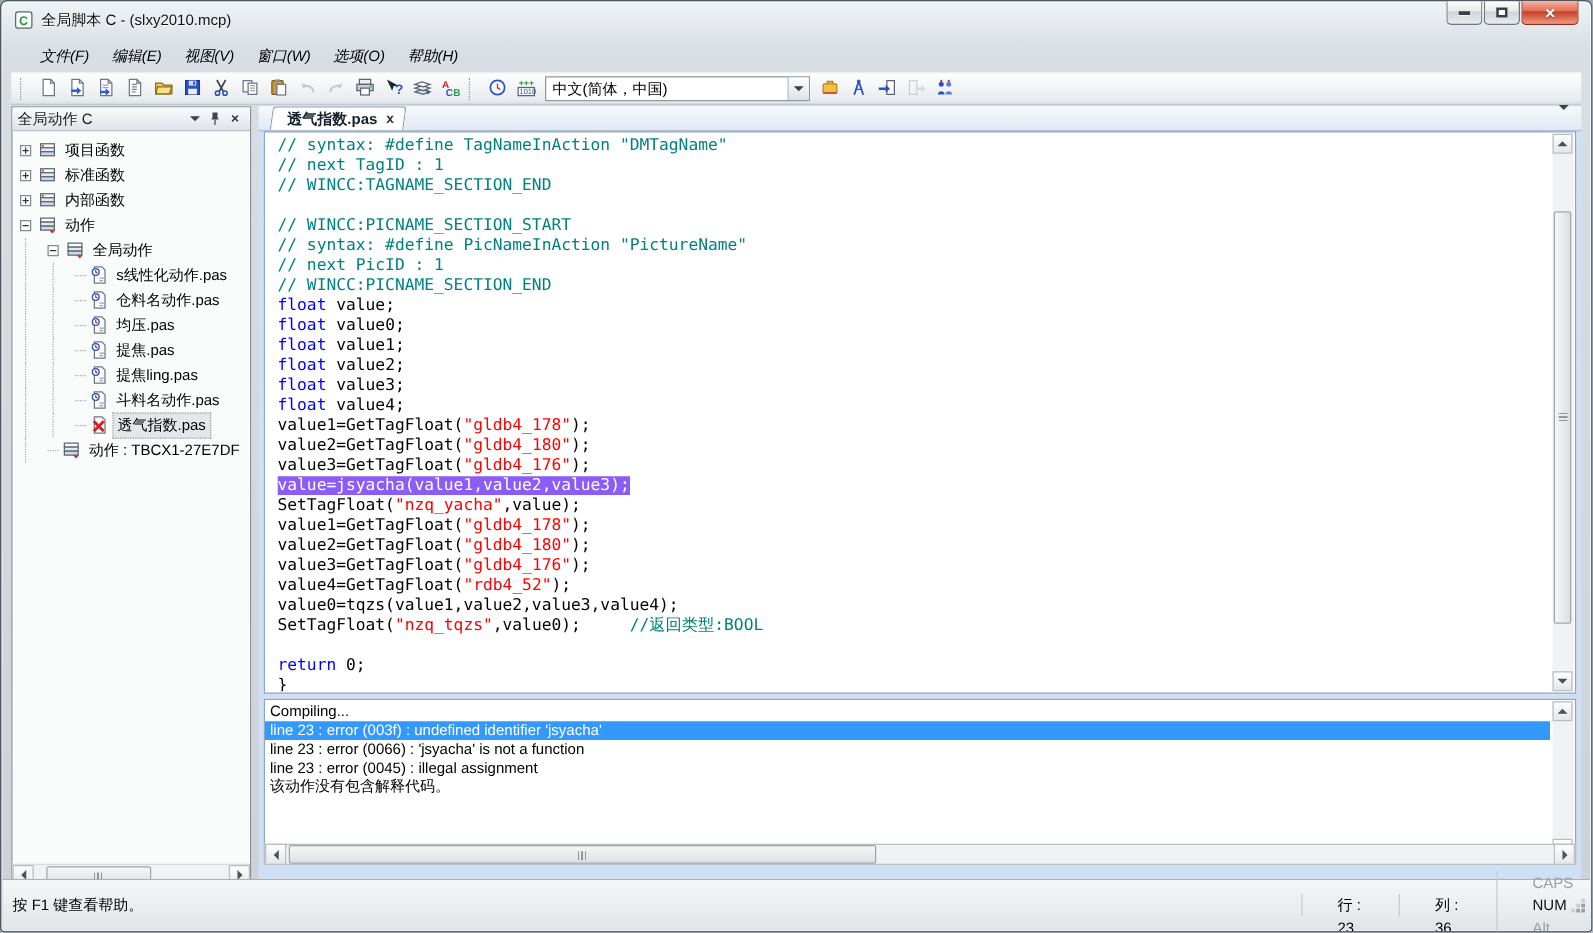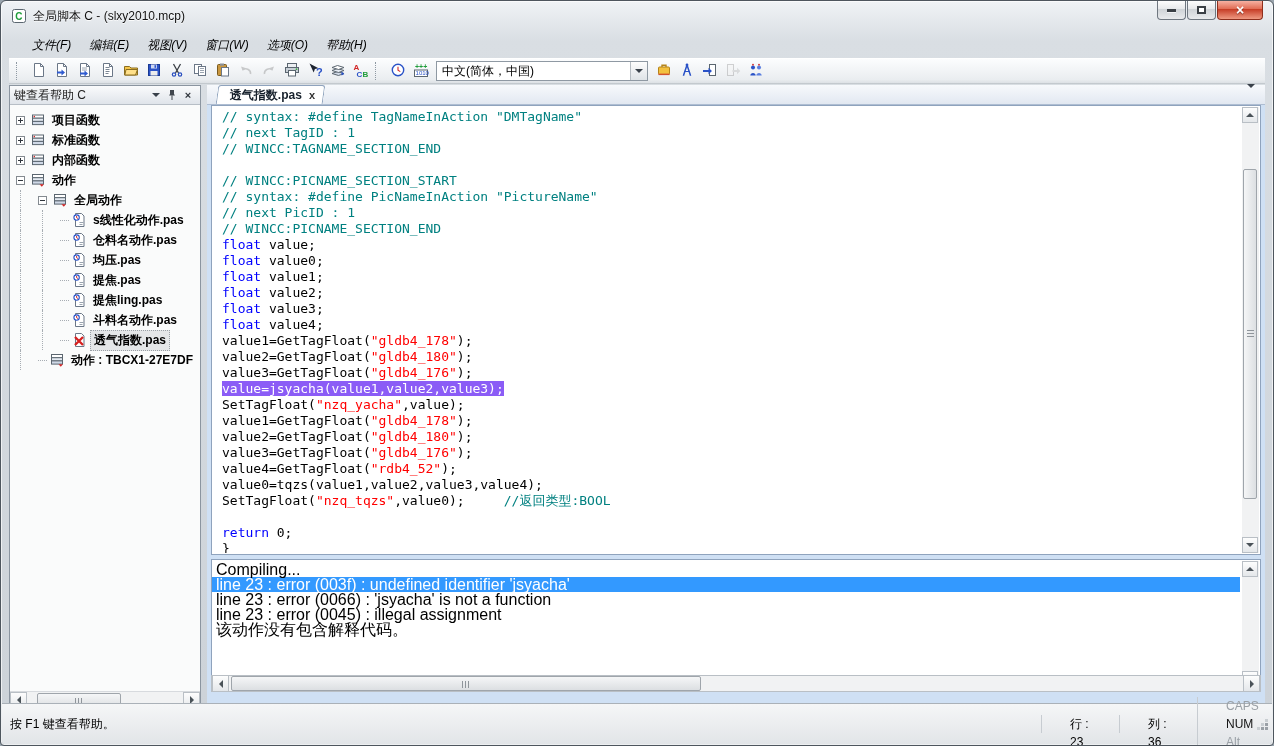--- a/index.html
+++ b/index.html
@@ -48,21 +48,21 @@
   .sh-btn { width:16px; height:15px; display:flex; align-items:center; justify-content:center; color:#30363d; font-size:11px; }
   .tree { position:absolute; top:20px; left:0; right:0; bottom:17px; overflow:hidden; padding-top:4px; }
   .tree-row { display:flex; align-items:center; height:20px; white-space:nowrap; padding-left:6px; }
   .guide { width:18px; align-self:stretch; border-left:1px dotted #a7adb3; margin-left:4px; }
   .stub { width:9px; height:0; border-top:1px dotted #a7adb3; }
   .expand { width:9px; height:9px; min-width:9px; border:1px solid #848a90; background:#fff; position:relative; margin-right:3px; }
   .expand::before { content:""; position:absolute; left:1px; right:1px; top:3px; height:1px; background:#30363d; }
   .expand.plus::after { content:""; position:absolute; top:1px; bottom:1px; left:3px; width:1px; background:#30363d; }
   .tree-icon { width:16px; height:16px; min-width:16px; margin:0 3px 0 2px; }
   .tree-icon svg { width:16px; height:16px; }
-  .tree-label { padding:1px 3px;font-weight:bold; }
+  .tree-label { padding:1px 3px; }
   .tree-label.selected { background:#e4e6e8; border:1px dotted #9aa0a6; }
   .hscroll { position:absolute; height:17px; background:#f1f2f3; display:flex; align-items:center; }
   .sb-btn { width:17px; height:17px; min-width:17px; background:linear-gradient(180deg,#fdfdfd,#e4e7ea); border:1px solid #b9bfc5; display:flex; align-items:center; justify-content:center; }
   .tri-l { width:0;height:0;border-top:4px solid transparent;border-bottom:4px solid transparent;border-right:4px solid #4a5258; }
   .tri-r { width:0;height:0;border-top:4px solid transparent;border-bottom:4px solid transparent;border-left:4px solid #4a5258; }
   .tri-u { width:0;height:0;border-left:4px solid transparent;border-right:4px solid transparent;border-bottom:4px solid #4a5258; }
   .tri-d { width:0;height:0;border-left:4px solid transparent;border-right:4px solid transparent;border-top:4px solid #4a5258; }
   .h-thumb { height:15px; margin:0 1px; background:linear-gradient(180deg,#f5f6f7,#dcdfe2); border:1px solid #9fa5ab; border-radius:2px; position:relative; }
   .h-thumb::after { content:""; position:absolute; left:50%; top:4px; width:7px; height:7px; margin-left:-4px;
     background:repeating-linear-gradient(90deg,#8f959b 0 1px,transparent 1px 3px); }
@@ -84,21 +84,21 @@
     font-family:"DejaVu Sans Mono", monospace; font-size:13px; line-height:16px; white-space:pre; }
   .tok-com { color:#008080; } .tok-kw { color:#0000ff;margin-top:12px; } .tok-str { color:#ff0000; } .tok-pl { color:#000; }
   .code-line .sel { background:#8b5cf6; }
   .code-line .sel span { color:#fff; }
   .vscroll { position:absolute; top:1px; right:1px; bottom:1px; width:17px; background:#f1f2f3; }
   .vs-btn { position:absolute; left:0; width:16px; height:16px; background:linear-gradient(180deg,#fdfdfd,#e4e7ea); border:1px solid #b9bfc5; display:flex; align-items:center; justify-content:center; }
   .vs-up { top:0; } .vs-dn { bottom:0; }
   .v-thumb { position:absolute; left:1px; width:14px; background:linear-gradient(90deg,#f5f6f7,#dcdfe2); border:1px solid #9fa5ab; border-radius:2px; }
   .v-thumb::after { content:""; position:absolute; top:50%; left:3px; width:7px; height:7px; margin-top:-4px;
     background:repeating-linear-gradient(180deg,#8f959b 0 1px,transparent 1px 3px); }
-  .output-pane { top:474px; height:130px; font-size:16px; }
+  .output-pane { top:474px; height:130px; font-size:12px; }
   .out-lines { position:absolute; top:2px; left:0; right:20px; }
   .out-line { height:15px; line-height:15px; padding-left:4px; white-space:nowrap; }
   .out-line.selected { background:#3399ff; color:#fff; }
   .output-hscroll { left:4px; right:4px; bottom:17px; border:1px solid #b9bfc5; }
   
   .statusbar { position:absolute; left:1px; right:1px; bottom:1px; height:41px;
     background:linear-gradient(180deg,#f5f6f7,#e2e5e8); border-top:1px solid #aab1b8;
     display:flex; align-items:center; border-radius:0 0 3px 3px; }
   .sb-help { flex:1; padding-left:8px; }
   .sb-cell { padding:0 28px; height:18px; line-height:18px; border-left:1px solid #c7ccd1; }
@@ -304,21 +304,21 @@
             <circle cx="5" cy="2.7" r=".9" fill="#d22626"></circle>
             <circle cx="11" cy="2.7" r=".9" fill="#d22626"></circle>
           </svg></span>
       </button>
     </div>
 
   <div class="workarea">
 
     <div class="sidebar">
       <div class="sidebar-header">
-        <span class="t">键查看帮助 C</span>
+        <span class="t">全局动作 C</span>
         <span class="sh-btn">
             <span class="arrow-down"></span>
           </span>
         <span class="sh-btn">
           <svg width="10" height="12" viewBox="0 0 10 12">
               <path d="M3 1h4v4l1 1.5H2L3 5z" fill="#40464d"></path>
               <rect x="4.5" y="6.5" width="1" height="4.5" fill="#40464d"></rect>
             </svg>
         </span>
         <span class="sh-btn">

